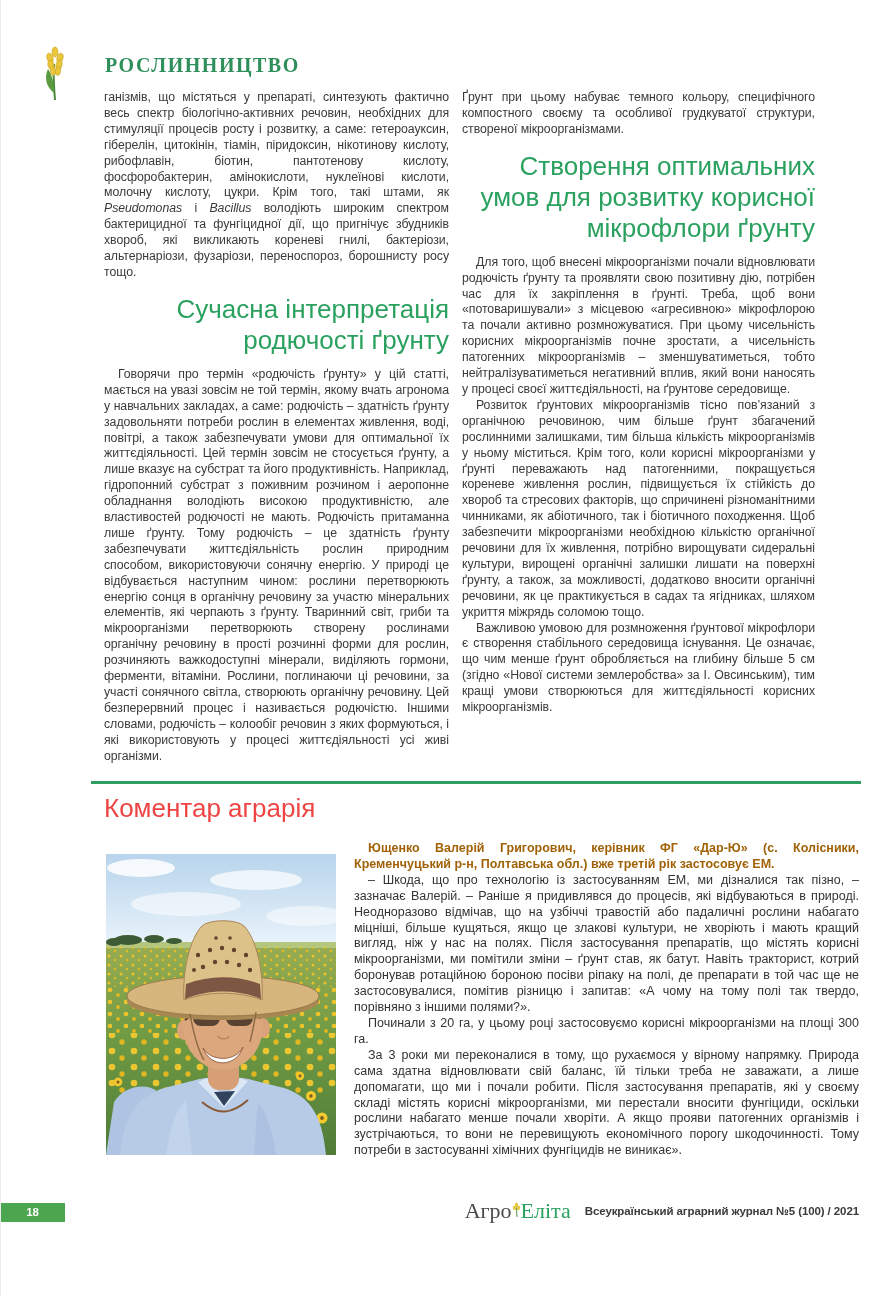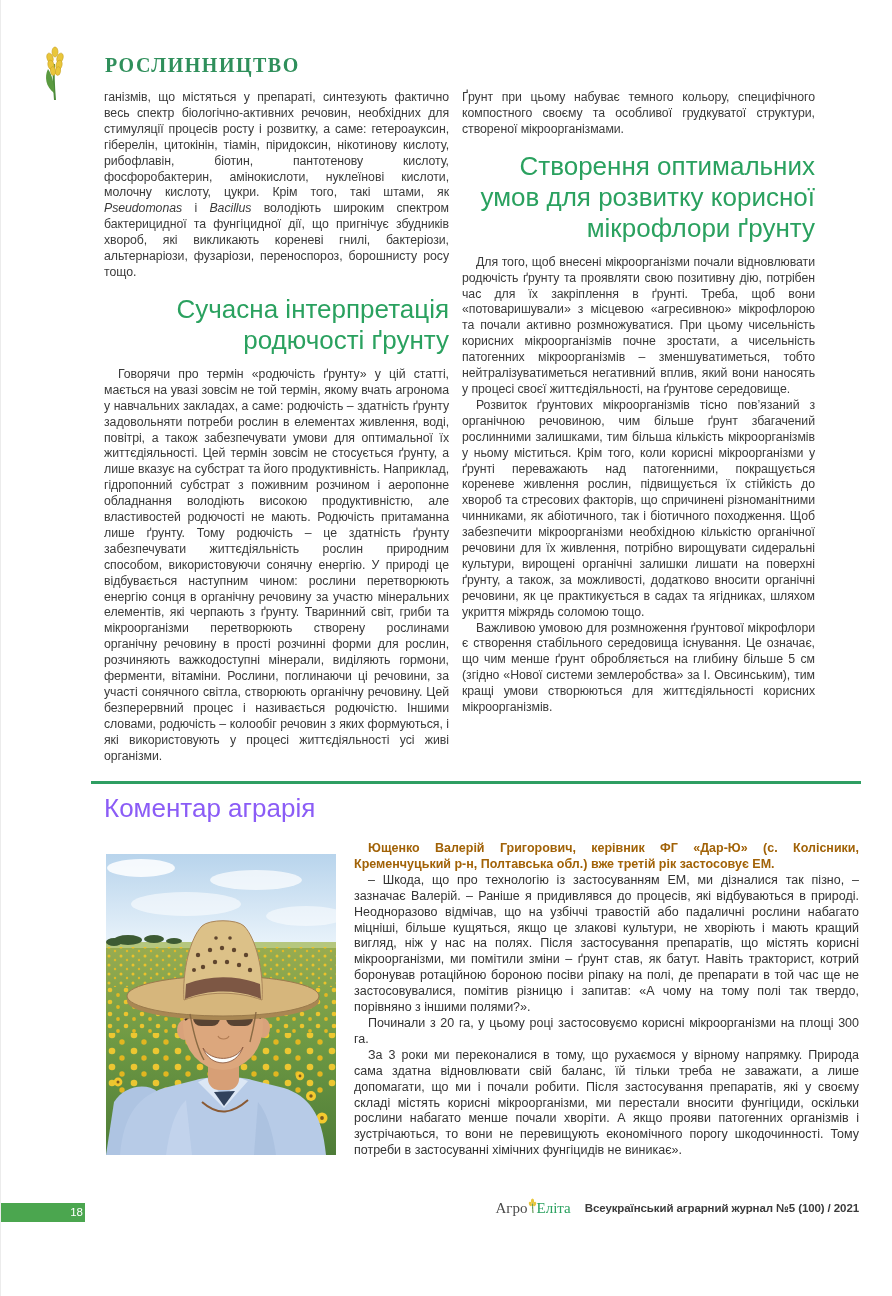--- a/index.html
+++ b/index.html
@@ -15,33 +15,33 @@
   .col{font-size:12.3px;line-height:15.9px;text-align:justify;letter-spacing:-0.05px;color:#3a3a3a;}
   .col.left{width:345px;}
   .col.right{width:353px;}
   .col p{margin:0;}
   .col p.ind{text-indent:14px;}
   .it{font-style:italic;}
   h2.green{font-family:"Liberation Sans", sans-serif;font-weight:400;color:#2aa15f;
         font-size:26px;line-height:31px;margin:13px 0 11px 0;text-align:right;letter-spacing:0;}
   
   .divider{position:absolute;left:90px;top:781px;width:770px;height:3px;background:#2e9e62;}
-  .comment-head{position:absolute;left:103px;top:793px;margin:0;font-weight:400;color:#8b5cf6;
+  .comment-head{position:absolute;left:103px;top:793px;margin:0;font-weight:400;color:#ef4444;
         font-size:26px;line-height:30px;font-family:"Liberation Sans", sans-serif;}
   .photo{position:absolute;left:105px;top:854px;width:230px;height:301px;}
   .comment-body{position:absolute;left:353px;top:841px;width:505px;
         font-size:12.5px;line-height:15.9px;text-align:justify;color:#333;}
   .comment-body p{margin:0;text-indent:14px;}
   .comment-body p.lead{font-weight:700;color:#a16207;}
   
-  .pagenum{position:absolute;left:0;top:1203px;width:84px;height:19px;background:#4ba64f;
-        color:#fff;font-size:11.5px;font-weight:400;line-height:19px;text-align:right;
-        padding-right:2px;box-sizing:border-box;}
+  .pagenum{position:absolute;left:0;top:1203px;width:64px;height:19px;background:#4ba64f;
+        color:#fff;font-size:11.5px;font-weight:700;line-height:19px;text-align:right;
+        padding-right:26px;box-sizing:border-box;}
   .footer-right{position:absolute;right:34px;top:1198px;display:flex;align-items:center;gap:14px;}
-  .logo{font-family:"Liberation Serif", serif;font-size:15px;display:flex;align-items:center;}
+  .logo{font-family:"Liberation Serif", serif;font-size:22px;display:flex;align-items:center;}
   .logo .agro{color:#4a4a4a;}
   .logo .elita{color:#2aa15f;}
   .journal-info{font-size:11.5px;font-weight:600;color:#3b3b3b;letter-spacing:-0.1px;}
 </style>
 </head>
 <body>
 
 <div class="page">
 
   <div class="hdr">

